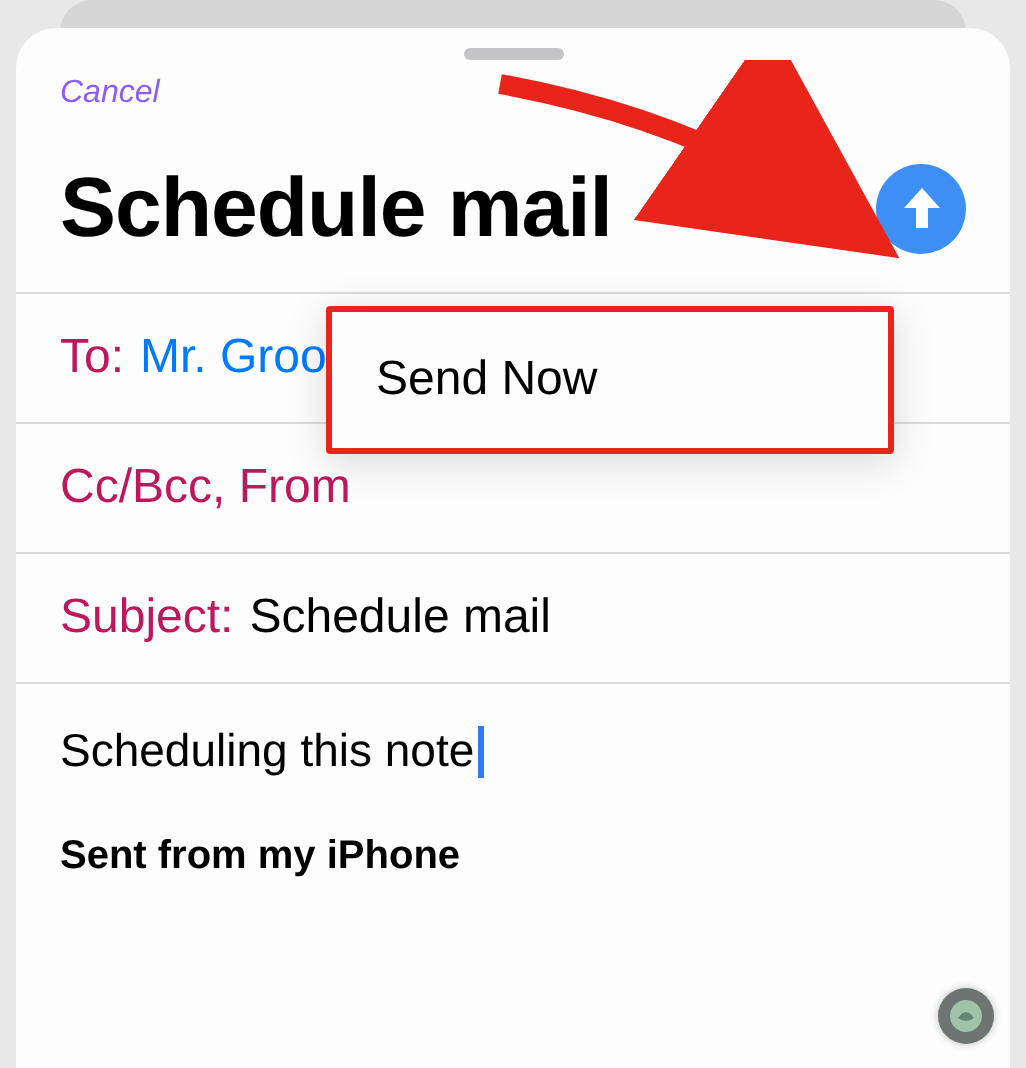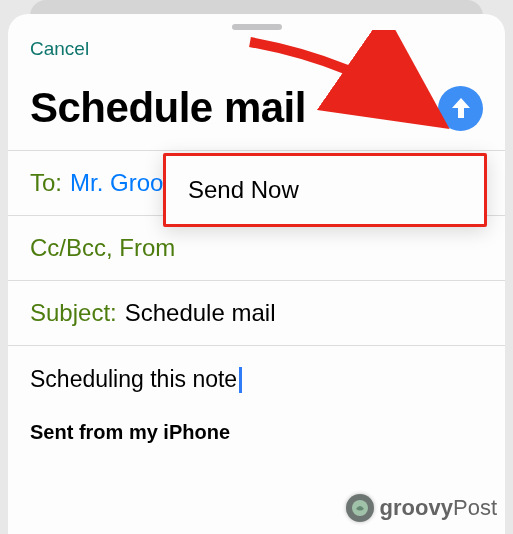--- a/index.html
+++ b/index.html
@@ -39,23 +39,24 @@
       height: 6px;
       background: #c4c4c6;
       border-radius: 3px;
       margin: 10px auto 0;
     }
     .header-row {
       display: flex;
       padding: 8px 22px 0;
     }
     .cancel {
-      color: #0f766e;
-      font-size: 19px;
+      color: #8b5cf6;
+      font-size: 16px;
       font-weight: 400;
+      font-style: italic;
     }
     .title-row {
       display: flex;
       align-items: center;
       justify-content: space-between;
       padding: 24px 22px 18px;
     }
     .title {
       font-size: 42px;
       font-weight: 800;
@@ -74,21 +75,21 @@
     }
     .field-row {
       padding: 18px 22px;
       border-top: 1px solid #dcdcdc;
       font-size: 24px;
       display: flex;
       align-items: center;
       gap: 8px;
     }
     .field-label {
-      color: #4d7c0f;
+      color: #be185d;
       text-align: center;
     }
     .field-value {
       color: #000;
     }
     .field-value.link {
       color: #007aff;
     }
     .body-section {
       border-top: 1px solid #dcdcdc;
@@ -110,21 +111,21 @@
       vertical-align: middle;
     }
     .signature {
       font-weight: 700;
       font-size: 20px;
     }
     .popover {
       position: absolute;
       top: 153px;
       left: 163px;
-      width: 324px;
+      width: 284px;
       background: #b91c1c;
       border: 3px solid #e8241b;
       border-radius: 2px;
       z-index: 10;
       box-shadow: 0 4px 20px rgba(0,0,0,0.15);
     }
     .popover-item {
       padding: 20px 22px;
       font-size: 24px;
       color: #000;
@@ -227,14 +228,13 @@
   <path d="M10,12 Q110,30 185,82" stroke="#e8241b" stroke-width="10" fill="none" marker-end="url(#ah)"></path>
 </svg>
 
 <div class="watermark">
   <div class="wm-logo">
     <svg width="18" height="18" viewBox="0 0 18 18">
       <circle cx="9" cy="9" r="8" fill="#8fb89a"></circle>
       <path d="M5 10 Q9 4 13 10 Q9 13 5 10" fill="#4a735a"></path>
     </svg>
   </div>
-  <span class="wm-text"><b>groovy</b><span>Post</span></span>
 </div>
 
 </body></html>

